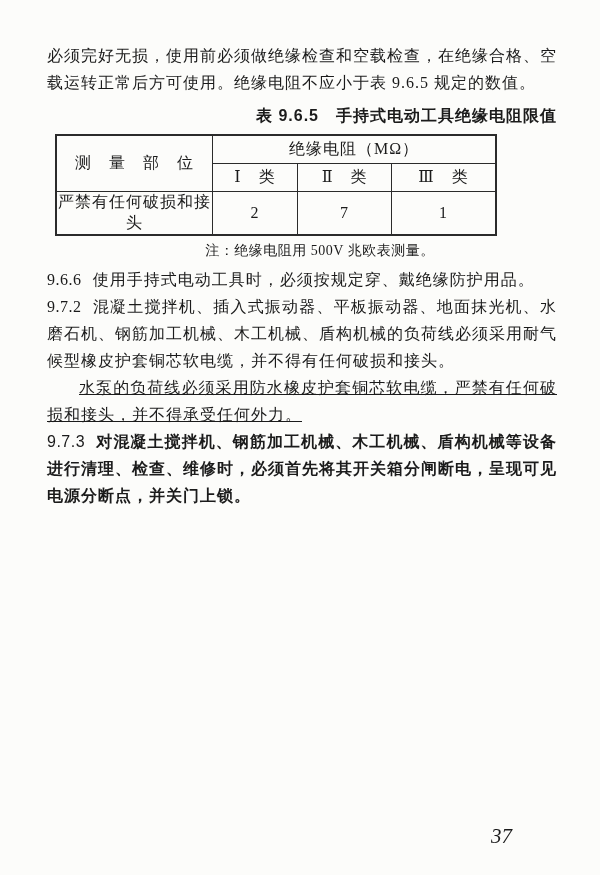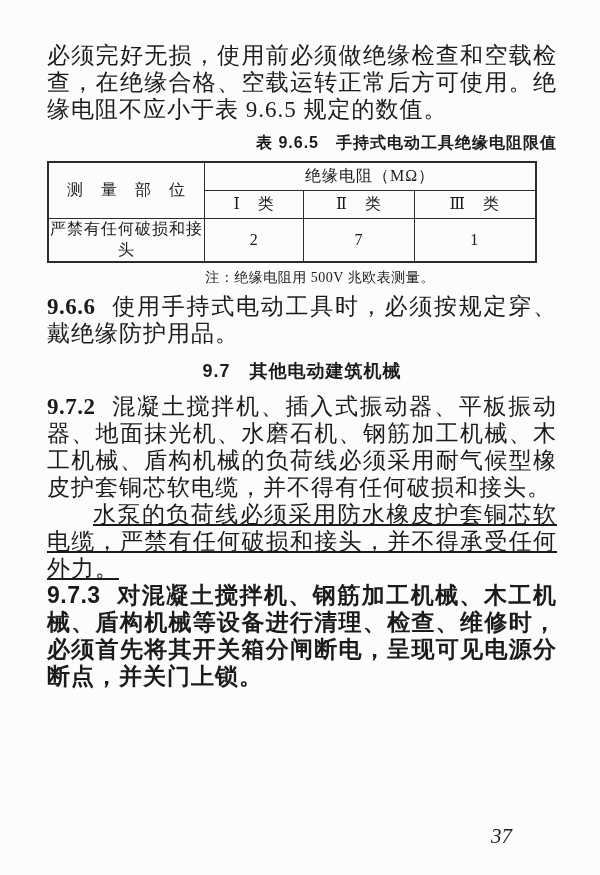--- a/index.html
+++ b/index.html
@@ -16,27 +16,27 @@
     overflow: hidden;
   }
   .page {
     position: absolute;
     inset: 0;
     padding: 42px 43px 0 47px;
     box-sizing: border-box;
   }
   .body-para {
     margin: 0;
-    font-size: 23px;
+    font-size: 16px;
     line-height: 27px;
     letter-spacing: 1px;
     text-align: justify;
   }
   .clause-num {
-    font-weight: bold;
+    font-weight: normal;
     margin-right: 0.7em;
     letter-spacing: 0.5px;
   }
   .indent-para {
     text-indent: 2em;
     text-decoration: underline;
   }
   .mandatory {
     font-family: "Liberation Sans", "DejaVu Sans", sans-serif;
     font-weight: bold;
@@ -45,21 +45,22 @@
     margin: 9px 0 7px 0;
     text-align: right;
     font-family: "Liberation Sans", "DejaVu Sans", sans-serif;
     font-weight: bold;
     font-size: 16px;
     line-height: 22px;
     letter-spacing: 1px;
   }
   table.limits {
     border-collapse: collapse;
-    width: 490px;
+    width: 442px;
+    margin-left: 8px;
     border: 2px solid #2b2b2b;
     font-size: 16px;
   }
   table.limits td {
     border: 1px solid #2b2b2b;
     text-align: center;
     vertical-align: middle;
     padding: 0;
     letter-spacing: 1px;
   }
@@ -119,21 +120,20 @@
         <td>7</td>
         <td>1</td>
       </tr>
     </tbody>
   </table>
 
   <p class="table-note">注：绝缘电阻用 500V 兆欧表测量。</p>
 
   <p class="body-para spacer-966"><span class="clause-num">9.6.6</span><span>使用手持式电动工具时，必须按规定穿、戴绝缘防护用品。</span></p>
 
-  <div class="section-heading">9.7　其他电动建筑机械</div>
 
 
   <p class="body-para"><span class="clause-num">9.7.2</span><span>混凝土搅拌机、插入式振动器、平板振动器、地面抹光机、水磨石机、钢筋加工机械、木工机械、盾构机械的负荷线必须采用耐气候型橡皮护套铜芯软电缆，并不得有任何破损和接头。</span></p>
 
   <p class="body-para indent-para">水泵的负荷线必须采用防水橡皮护套铜芯软电缆，严禁有任何破损和接头，并不得承受任何外力。</p>
 
 
   <p class="body-para mandatory"><span class="clause-num">9.7.3</span><span>对混凝土搅拌机、钢筋加工机械、木工机械、盾构机械等设备进行清理、检查、维修时，必须首先将其开关箱分闸断电，呈现可见电源分断点，并关门上锁。</span></p>
 
   <div class="page-number">37</div>

